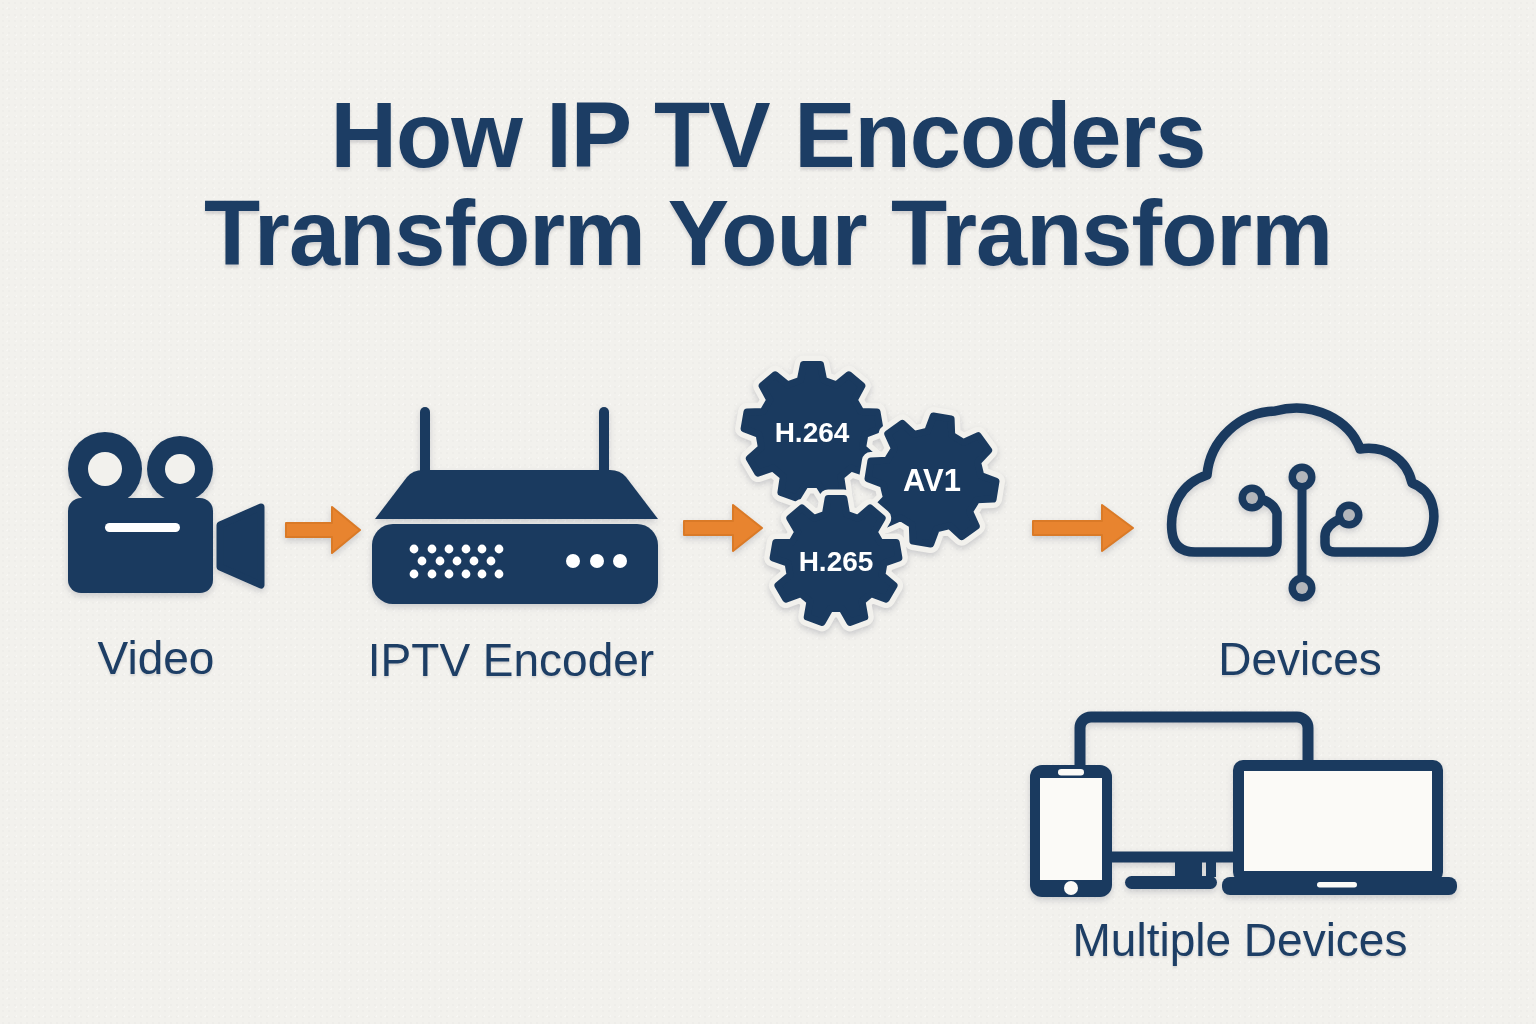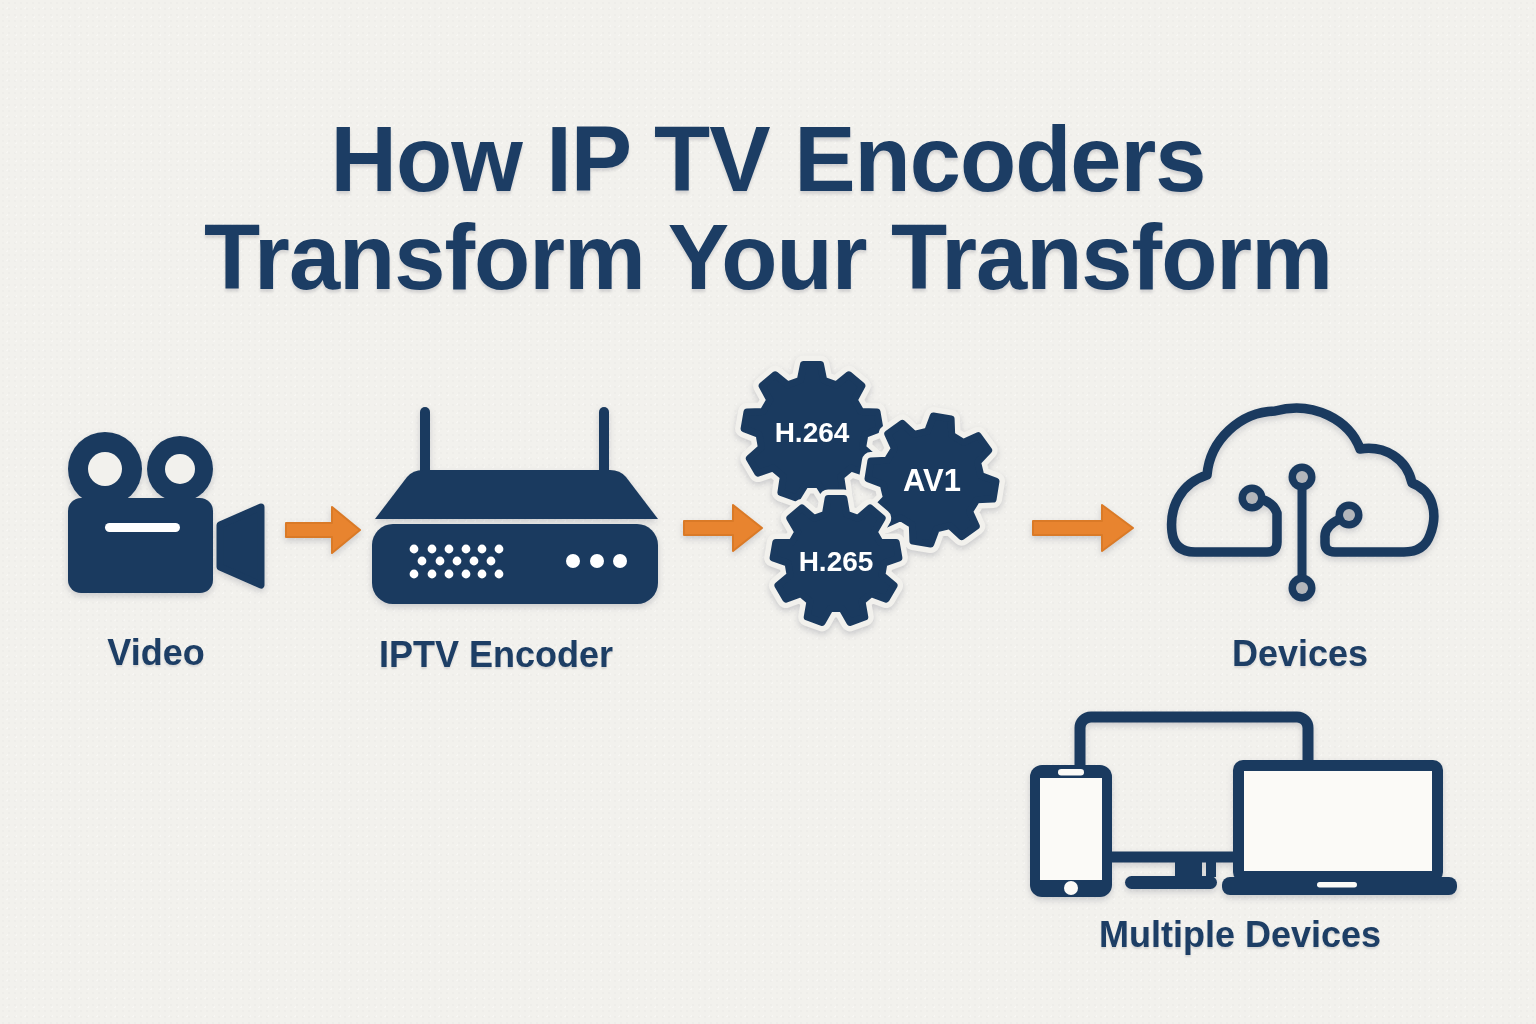--- a/index.html
+++ b/index.html
@@ -17,26 +17,25 @@
   .abs{position:absolute;}
   .title{
     left:0;right:0;top:86px;
     text-align:center;
     color:#1C3D64;
     font-weight:700;
     font-size:92px;
     line-height:1.07;
     letter-spacing:-1px;
     text-shadow:0 3px 3px rgba(30,30,50,.14);
-    margin-top:24px;
   }
   .node-label{
     color:#1D3E65;
-    font-weight:700;
-    font-size:36px;
+    font-weight:400;
+    font-size:46px;
     line-height:1.13;
     text-align:center;
     transform:translateX(-50%);
     white-space:nowrap;
     text-shadow:0 2px 2px rgba(30,30,50,.13);
   }
   .icon-svg{overflow:visible;filter:drop-shadow(0 3px 3px rgba(30,35,60,.18));}
   .gear-text{
     fill:#FFFFFF;
     font-family:"Liberation Sans", sans-serif;
@@ -173,21 +172,21 @@
       <rect x="219" y="61" width="188" height="100" fill="#FBFAF7"></rect>
       <rect x="197" y="167" width="235" height="18" rx="8" fill="#1A3A5F"></rect>
       <rect x="292" y="172" width="40" height="5.5" rx="2.7" fill="#FBFAF7"></rect>
     </g>
   </svg>
 
   <div class="abs node-label" style="left:156px;top:633px;">
     <div>Video</div>
   </div>
 
-  <div class="abs node-label" style="left:496px;top:635px;">
+  <div class="abs node-label" style="left:511px;top:635px;">
     <div>IPTV Encoder</div>
   </div>
 
 
   <div class="abs node-label" style="left:1300px;top:634px;">
     <div>Devices</div>
   </div>
 
   <div class="abs node-label" style="left:1240px;top:915px;">
     <div>Multiple Devices</div>

